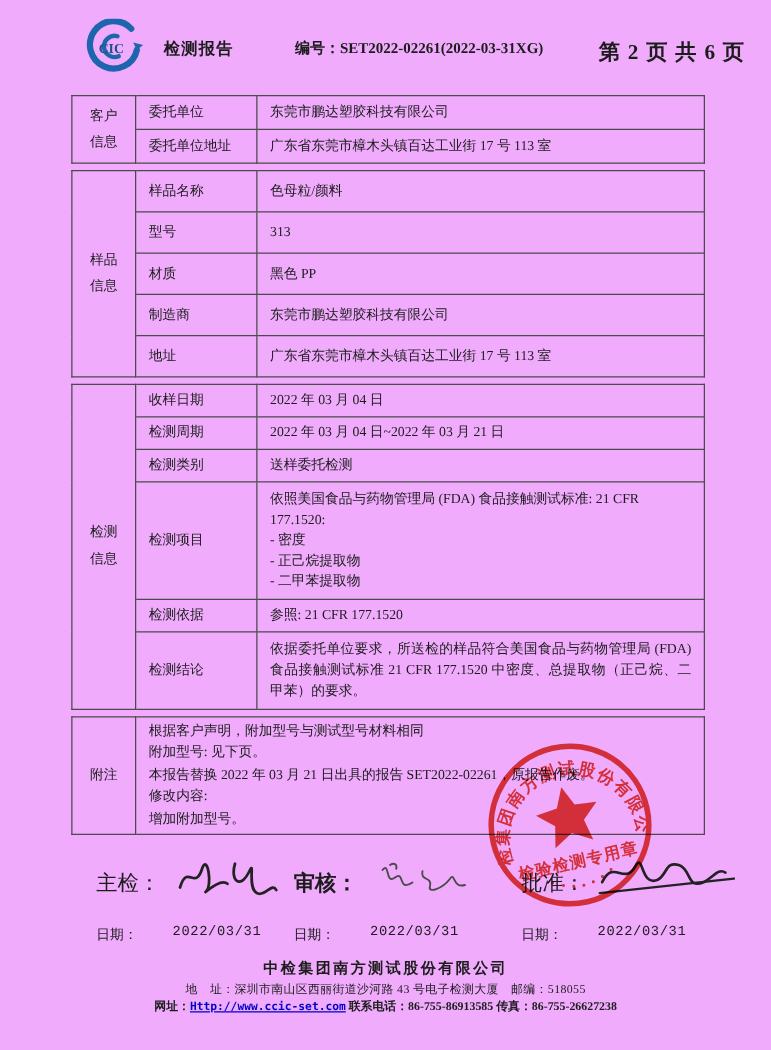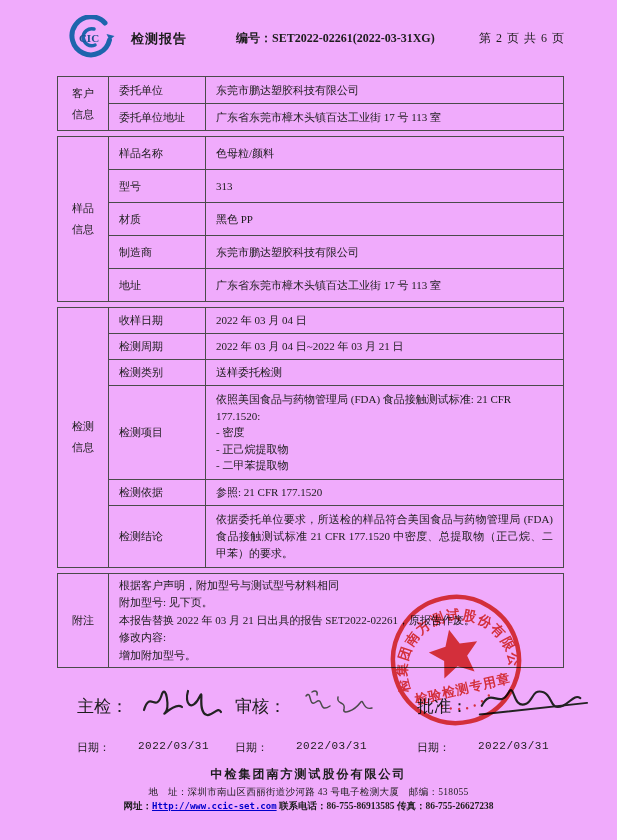--- a/index.html
+++ b/index.html
@@ -5,21 +5,21 @@
   * { margin:0; padding:0; box-sizing:border-box; }
   html,body { background:#ffffff; }
   body { font-family:"Liberation Serif","DejaVu Serif",serif; color:#1c1c1c; }
   .page { position:relative; width:617px; height:840px; background:#f0abfc; overflow:hidden; }
 
   
   .hdr { position:relative; height:72px; }
   .logo { position:absolute; left:62px; top:15px; width:54px; height:46px; }
   .hdr-title { position:absolute; left:131px; top:30px; font-size:13px; font-weight:bold; letter-spacing:1px; }
   .hdr-no { position:absolute; left:236px; top:30px; font-size:12px; font-weight:bold; }
-  .hdr-page { position:absolute; left:479px; top:30px; font-size:12px; font-weight:normal; letter-spacing:1px;text-align:right; }
+  .hdr-page { position:absolute; left:479px; top:30px; font-size:17px; font-weight:bold; letter-spacing:1px;text-align:right; }
 
   
   .tbl-wrap { position:absolute; left:57px; top:76px; width:506px; }
   table.tbl { width:506px; border-collapse:collapse; table-layout:fixed; margin-bottom:5px; }
   table.tbl td { border:1px solid #4a4a4a; font-size:11px; padding:3px 10px; vertical-align:middle; line-height:1.5; }
   col.c1 { width:51px; } col.c2 { width:97px; } col.c3 { width:358px; }
   td.sec { text-align:center; padding:3px 6px; }
   td.sec .stack { width:2em; margin:0 auto; word-break:break-all; line-height:1.9; }
   .t-customer td { height:27px; }
   .t-sample td { height:33px; }
@@ -30,21 +30,21 @@
   .t-notes td { padding:5px 10px; }
   .t-notes .note-line { line-height:17.5px; }
   td.note-sec { text-align:center; width:51px; }
 
   
   .sig-area { position:absolute; left:57px; top:676px; width:540px; }
   .sig-row { display:flex; align-items:flex-end; }
   .sig-block { display:flex; align-items:flex-end; }
   .sig-label { font-size:17px; line-height:30px; white-space:nowrap; }
   .sb1 { width:178px; padding-left:20px; }
-  .sb2 { width:180px; }
+  .sb2 { width:180px;font-weight:bold; }
   .sb3 { width:175px; padding-left:2px; }
   .sig-svg { margin-left:6px; }
   .date-row { display:flex; margin-top:18px; font-size:11px; }
   .date-cell { display:flex; }
   .dc1 { width:178px; padding-left:20px; }
   .dc2 { width:180px; }
   .dc3 { width:175px; padding-left:2px; }
   .date-val { margin-left:28px; letter-spacing:0.5px;font-family:Liberation Mono, monospace; }
 
   

